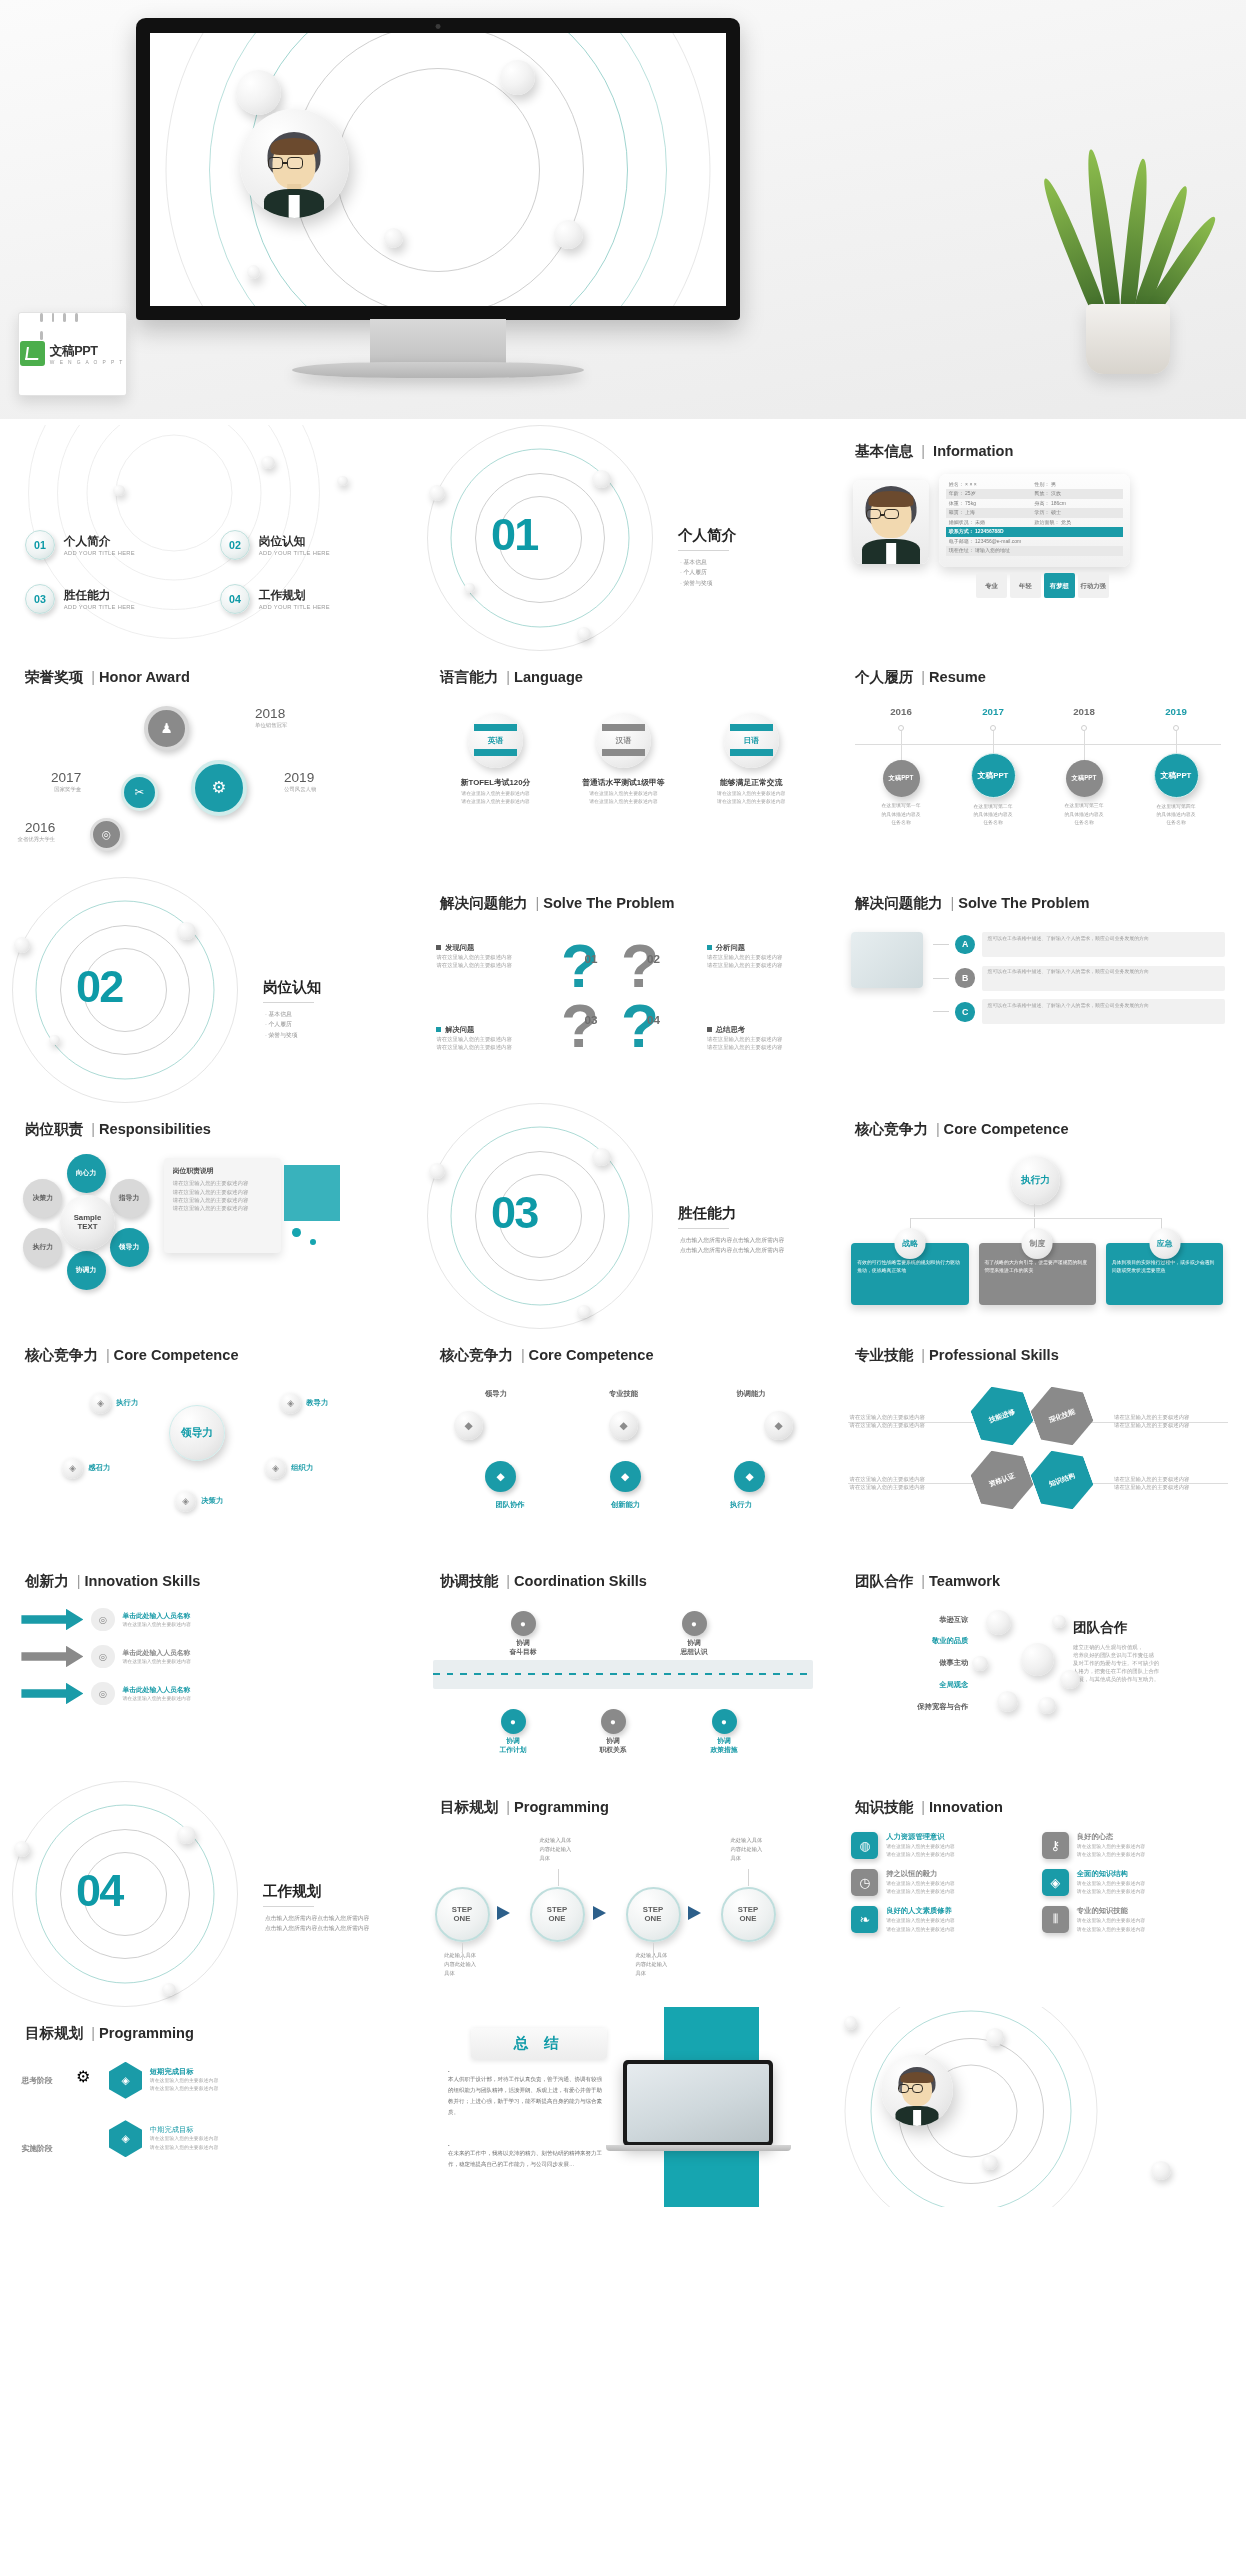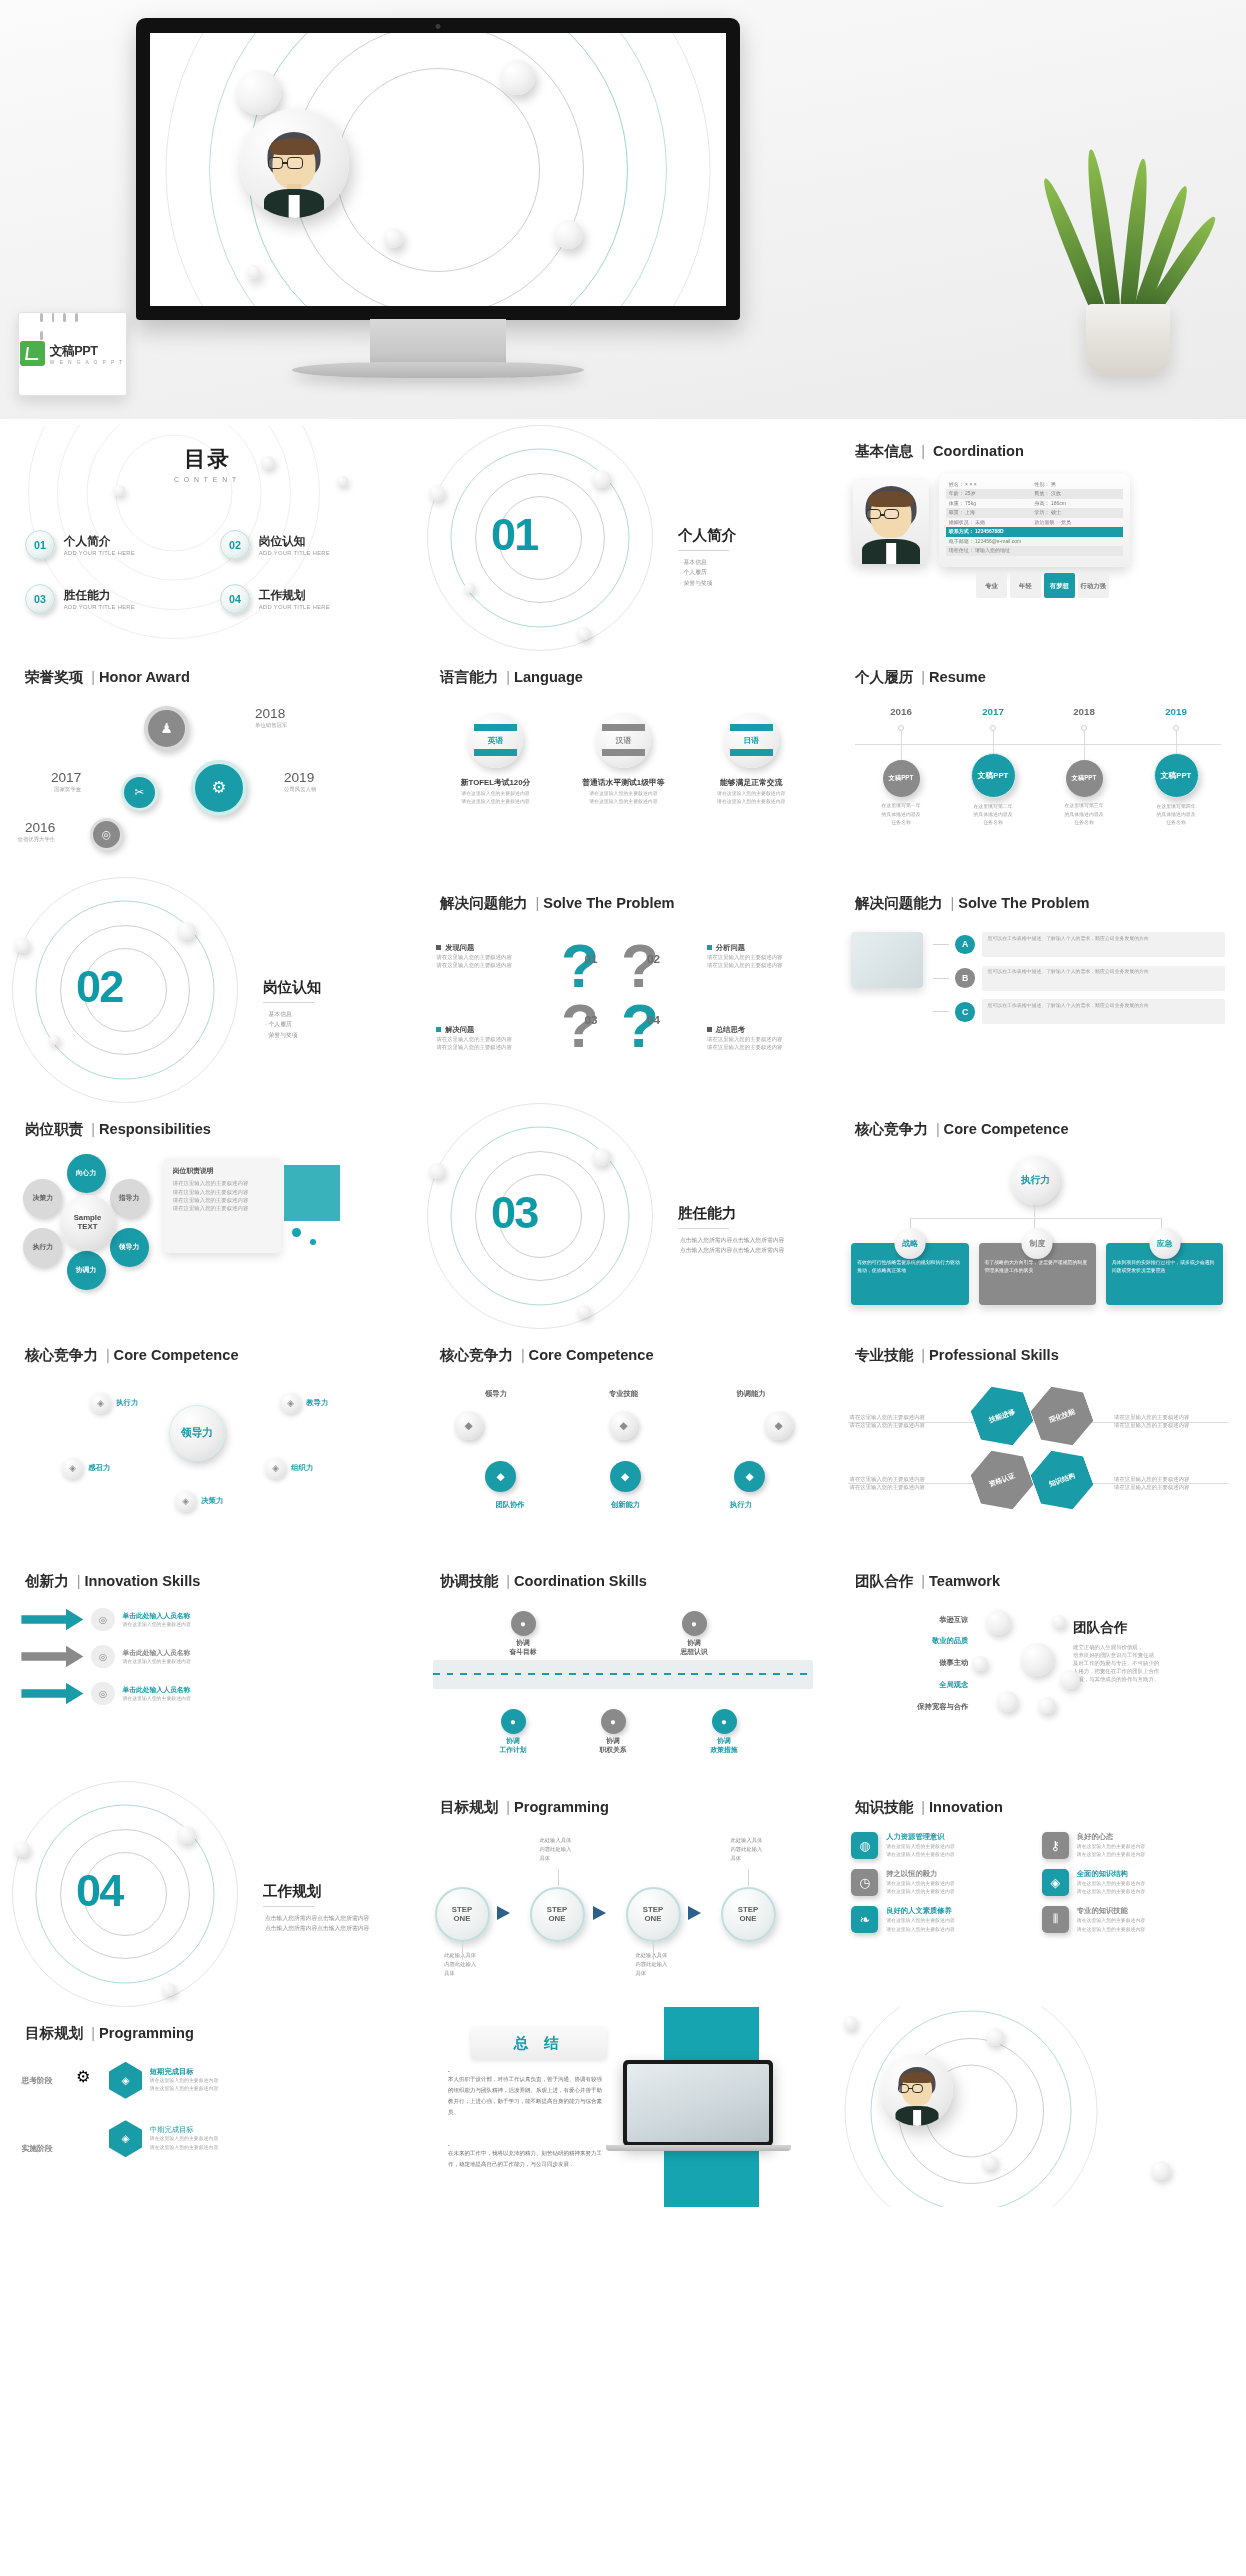--- a/index.html
+++ b/index.html
@@ -215,24 +215,20 @@
       <div class="rings" style="left:42%;top:30%;opacity:.35;">
         <div class="ring r-gray" style="width:117px;height:117px;"></div>
         <div class="ring r-gray" style="width:175px;height:175px;"></div>
         <div class="ring r-gray" style="width:234px;height:234px;"></div>
         <div class="ring r-gray" style="width:292px;height:292px;"></div>
       </div>
       <div class="mini-ball" style="left:113px;top:60px;width:11.7px;height:11.7px;"></div>
       <div class="mini-ball" style="left:261px;top:31px;width:13.6px;height:13.6px;"></div>
       <div class="mini-ball" style="left:337px;top:51px;width:10.7px;height:10.7px;"></div>
 
-      <div class="toc-h">
-        <div class="cn">目录</div>
-        <div class="en">CONTENT</div>
-      </div>
 
       <div class="toc-item" style="left:25px;top:105px;">
         <div class="toc-num">01</div>
         <div class="toc-txt">
           <div class="cn">个人简介</div>
           <div class="en">ADD YOUR TITLE HERE</div>
         </div>
       </div>
       <div class="toc-item" style="left:220px;top:105px;">
         <div class="toc-num">02</div>
@@ -275,21 +271,21 @@
         <div>· <span>基本信息</span></div>
         <div>· <span>个人履历</span></div>
         <div>· <span>荣誉与奖项</span></div>
       </div>
     </div>
 
     <div class="slide">
       <div class="s-title">
         <span>基本信息</span>
         <span class="bar">|</span>
-        <span class="en">Coordination</span>
+        <span class="en">Information</span>
       </div>
 
       <div style="position:absolute;left:23.4px;top:55px;width:76px;height:84px;border-radius:7.8px;
                   background:linear-gradient(180deg,#fafafa,#e9e9e9);box-shadow:0 4.9px 11.7px rgba(0,0,0,.16);overflow:hidden;">
         <div class="face" style="width:76px;height:84px;">
           <div class="hair" style="top:5.8px;width:51px;height:43px;"></div>
           <div class="skin" style="top:13.6px;width:41px;height:45px;"></div>
           <div class="fringe" style="top:11.7px;width:45px;height:15.6px;"></div>
           <div class="glass" style="left:12.7px;top:29px;width:14.6px;height:10.7px;"></div>
           <div class="glass" style="left:31px;top:29px;width:14.6px;height:10.7px;"></div>

